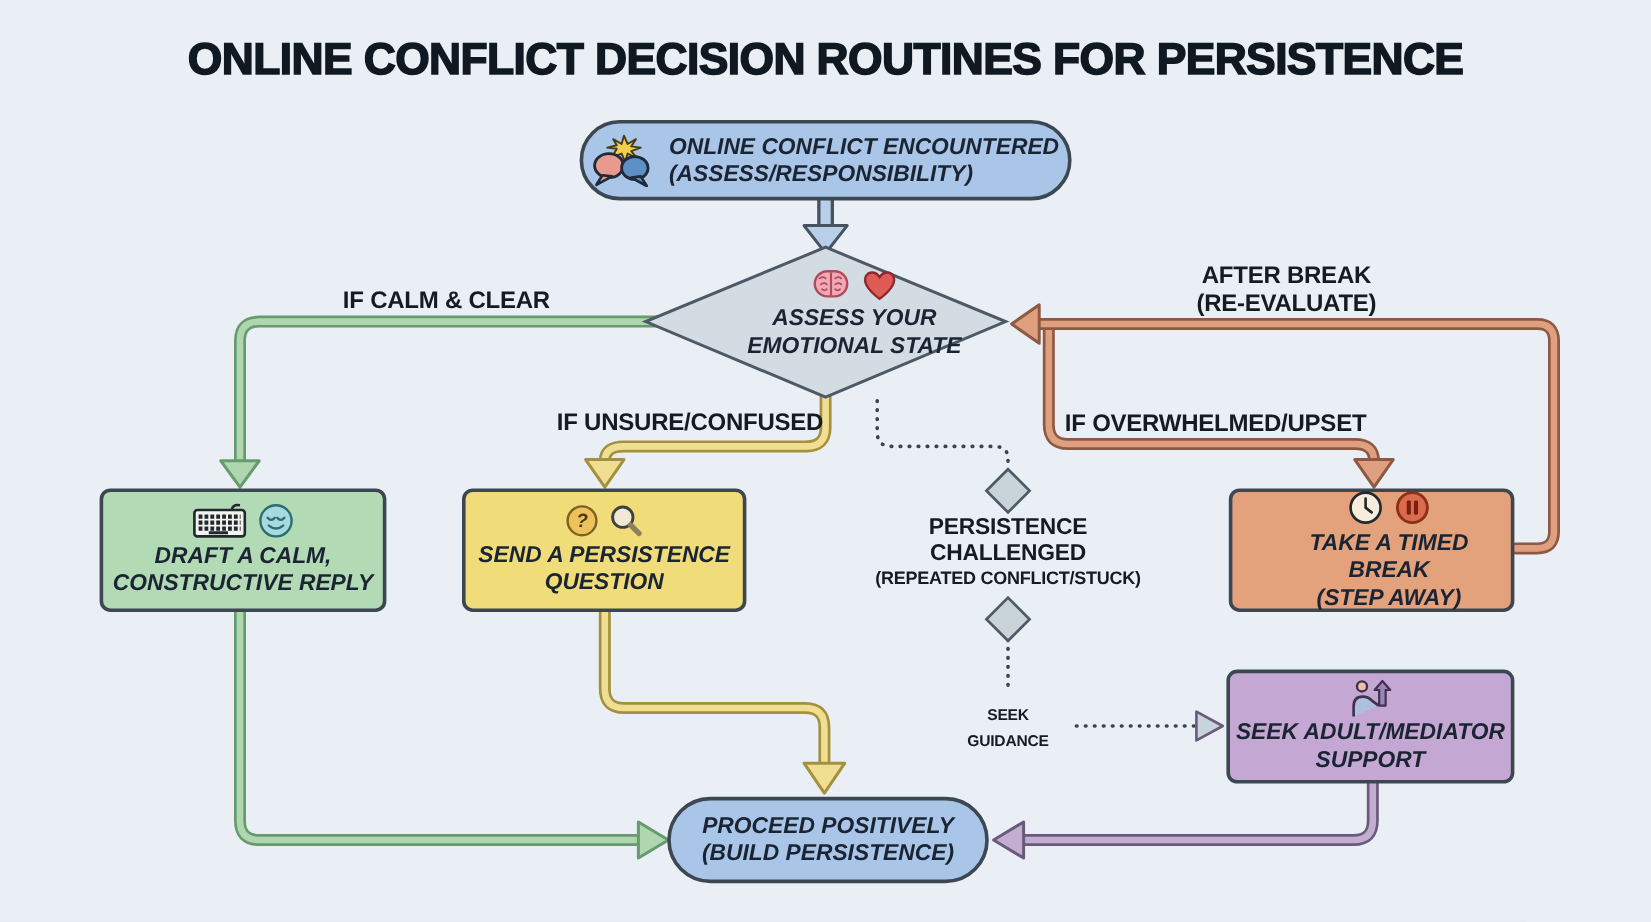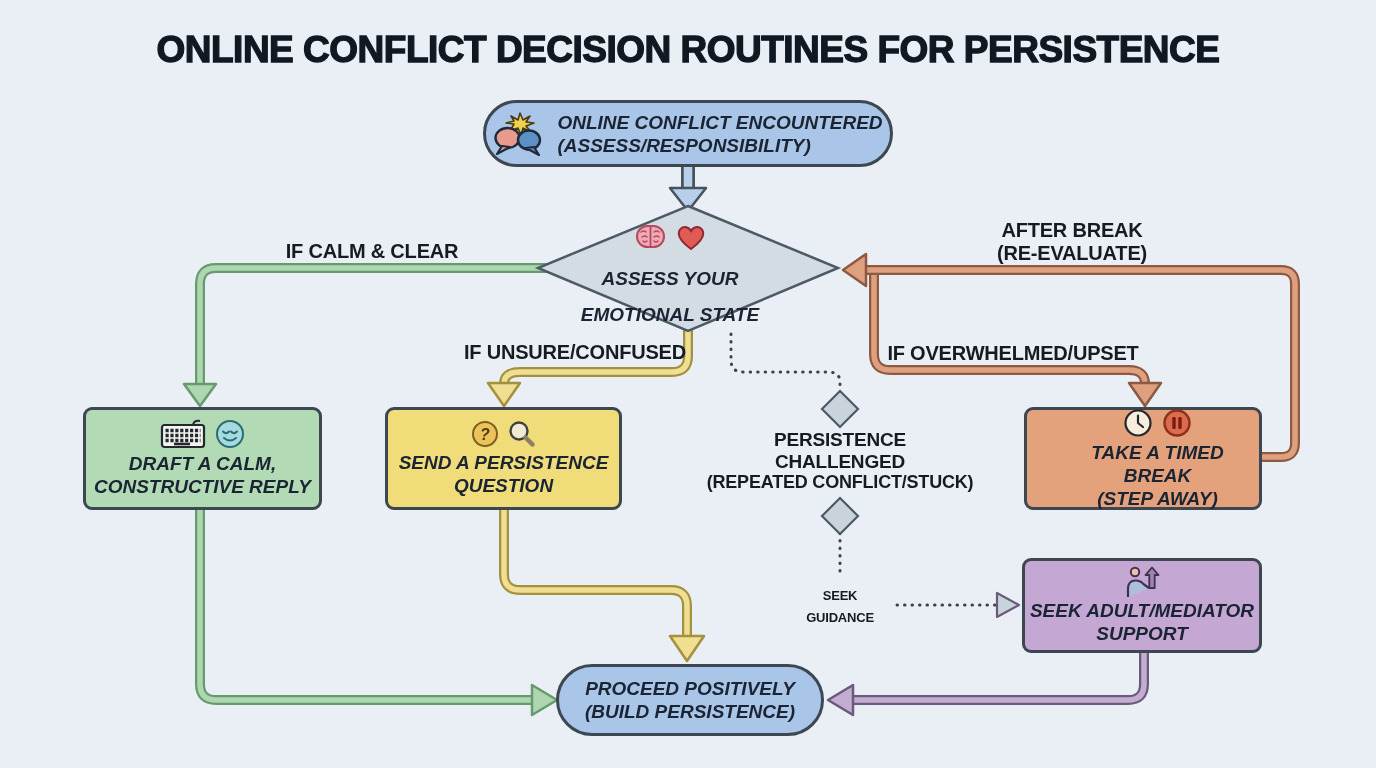--- a/index.html
+++ b/index.html
@@ -43,21 +43,21 @@
     color:var(--ink);border-radius:9px;font-style:italic;
   }
   .pill{border-radius:38px;}
   .row{flex-direction:row;gap:12px;text-align:left;}
   .iconrow{display:flex;align-items:center;gap:9px;margin-bottom:3px;}
   .ghost{border:none;background:transparent;}
   .lbl{
     position:absolute;z-index:2;font-weight:bold;font-size:20px;line-height:23px;
     color:var(--label_ink);text-align:center;letter-spacing:-0.2px;
   }
-  .small{font-size:18px;line-height:19px;}
+  .small{font-size:15px;line-height:19px;}
   svg{display:block;}
 </style>
 </head>
 <body>
 
 <div id="stage">
 
   <div id="title">ONLINE CONFLICT DECISION ROUTINES FOR PERSISTENCE</div>
 
   <svg class="overlay" width="1376" height="768" viewBox="0 0 1376 768">
@@ -114,21 +114,21 @@
         <ellipse cx="36" cy="28" rx="11" ry="9.5" fill="#5d90c6" stroke="#1f2a3a" stroke-width="2.4"></ellipse>
         <path d="M41,35 L46,43 L33,36 Z" fill="#5d90c6" stroke="#1f2a3a" stroke-width="2.2" stroke-linejoin="round"></path>
       </svg>
     </span>
     <span>
       <span style="display:block;">ONLINE CONFLICT ENCOUNTERED</span>
       <span style="display:block;">(ASSESS/RESPONSIBILITY)</span>
     </span>
   </div>
 
-  <div class="node ghost" style="left:560px;top:223px;width:220px;gap:13px;">
+  <div class="node ghost" style="left:602px;top:223px;width:220px;">
     <span class="iconrow">
       <span>
         <svg width="32" height="28" viewBox="0 0 32 28">
           <rect x="2" y="3" width="27" height="21" rx="10.5" fill="#f0aab6" stroke="#b44a5e" stroke-width="2"></rect>
           <line x1="15.5" y1="4" x2="15.5" y2="23" stroke="#b44a5e" stroke-width="1.8"></line>
           <path d="M6,9 q3,-2 5,0 M7,14 q3,-2 5,0 M19,9 q3,-2 5,0 M19,14 q3,-2 5,0 M8,18 q2,2 4,0 M19,18 q2,2 4,0" fill="none" stroke="#b44a5e" stroke-width="1.5" stroke-linecap="round"></path>
         </svg>
       </span>
       <span>
         <svg width="30" height="28" viewBox="0 0 30 28">

